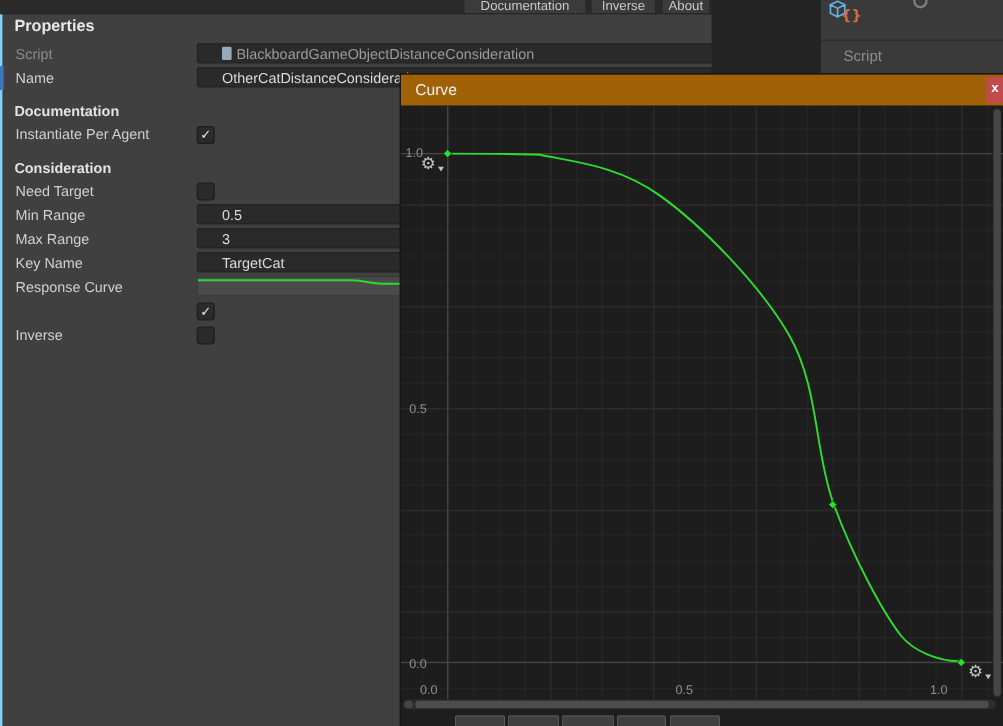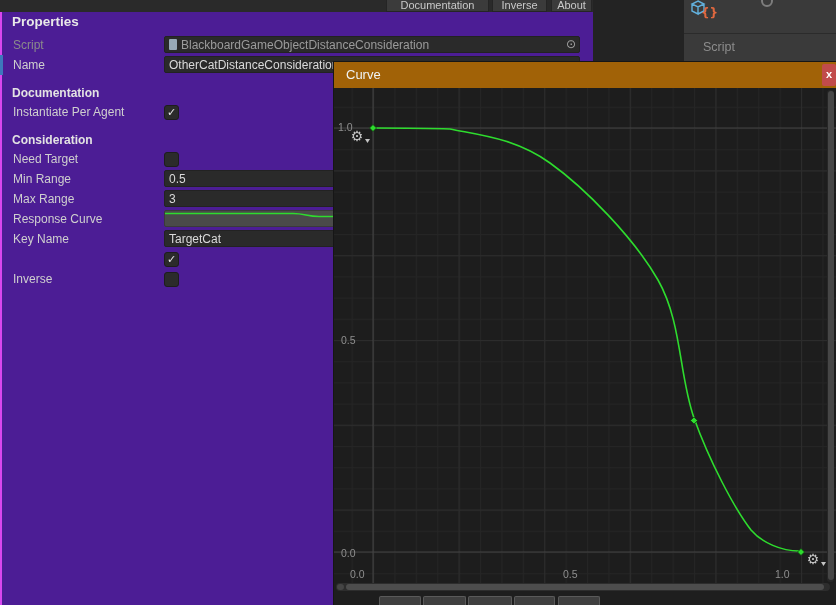--- a/index.html
+++ b/index.html
@@ -6,30 +6,30 @@
   #app{position:relative;width:836px;height:605px;background:#282828;overflow:hidden;
        font-family:"Liberation Sans",sans-serif;-webkit-font-smoothing:antialiased;}
   .glyph{font-family:"DejaVu Sans",sans-serif;}
 
   
   #top-strip{position:absolute;left:0;top:0;width:593px;height:29px;background:#2a2a2a;}
   .tb-btn{position:absolute;top:0;height:11px;background:#3b3b3b;border:1px solid #252525;border-top:none;
           color:#c9c9c9;font-size:11px;line-height:11px;text-align:center;overflow:hidden;}
 
   
-  #left-panel{position:absolute;left:0;top:12px;width:593px;height:593px;background:#4c1d95;border-left:2px solid #d946ef;}
+  #left-panel{position:absolute;left:0;top:12px;width:593px;height:593px;background:#404040;border-left:2px solid #7dd3fc;}
   #panel-title{position:absolute;left:10px;top:2px;font-size:13.5px;font-weight:bold;color:#e8e8e8;}
   #focus-bar{position:absolute;left:-2px;top:43px;width:3px;height:20px;background:#3d78bc;}
   #prop-rows{position:absolute;left:0;top:24px;width:593px;}
   .p-row{position:relative;height:20px;}
   .p-header{height:19px;margin-top:8px;padding-left:10px;font-size:12px;font-weight:bold;color:#e3e3e3;line-height:19px;}
   .p-label{position:absolute;left:11px;top:0;font-size:12px;color:#cfcfcf;line-height:18px;white-space:nowrap;}
   .p-label.p-dis{color:#8b8b8b;}
   .p-field{position:absolute;left:162px;top:0;width:406px;height:15px;background:#2a2a2a;border:1px solid #222222;
-           border-radius:2px;font-size:12px;color:#dadada;padding:0 4px;line-height:16px;white-space:nowrap;overflow:hidden;}
+           border-radius:2px;font-size:12px;color:#dadada;padding:0 20px;line-height:16px;white-space:nowrap;overflow:hidden;}
   .p-obj{color:#9b9b9b;}
   .scripticon{display:inline-block;width:8px;height:11px;background:#97a9b7;border-radius:1px;margin-right:4px;vertical-align:-1px;}
   .p-objtext{font-size:12px;color:#9b9b9b;}
   .picker{position:absolute;right:3px;top:0;color:#a5a5a5;font-size:12px;line-height:15px;}
   .p-curve{background:#4a4a4a;padding:0;border:1px solid #3a3a3a;}
   .p-check{position:absolute;left:162px;top:2px;width:13px;height:13px;background:#2b2b2b;border:1px solid #1d1d1d;
            border-radius:3px;color:#e6e6e6;font-size:11px;line-height:13px;text-align:center;}
 
   
   #mid-gap{position:absolute;left:593px;top:0;width:91px;height:605px;background:#232323;}
@@ -89,30 +89,30 @@
         </div>
         <div class="p-row">
           <span class="p-label">Min Range</span>
           <span class="p-field">0.5</span>
         </div>
         <div class="p-row">
           <span class="p-label">Max Range</span>
           <span class="p-field">3</span>
         </div>
         <div class="p-row">
+          <span class="p-label">Key Name</span>
+          <span class="p-field">TargetCat</span>
+        </div>
+        <div class="p-row">
           <span class="p-label">Response Curve</span>
           <span class="p-field p-curve">
             <svg width="414" height="15" style="display:block">
               <path d="M0 2.5 H128 C140 2.5 142 5.5 154 5.5 H414" fill="none" stroke="#2edc2e" stroke-width="1.6"></path>
             </svg>
           </span>
-        </div>
-        <div class="p-row">
-          <span class="p-label">Key Name</span>
-          <span class="p-field">TargetCat</span>
         </div>
         <div class="p-row">
           <span class="p-check"><span class="glyph">✓</span></span>
         </div>
         <div class="p-row">
           <span class="p-label">Inverse</span>
           <span class="p-check"></span>
         </div>
       </div>
   </div>

